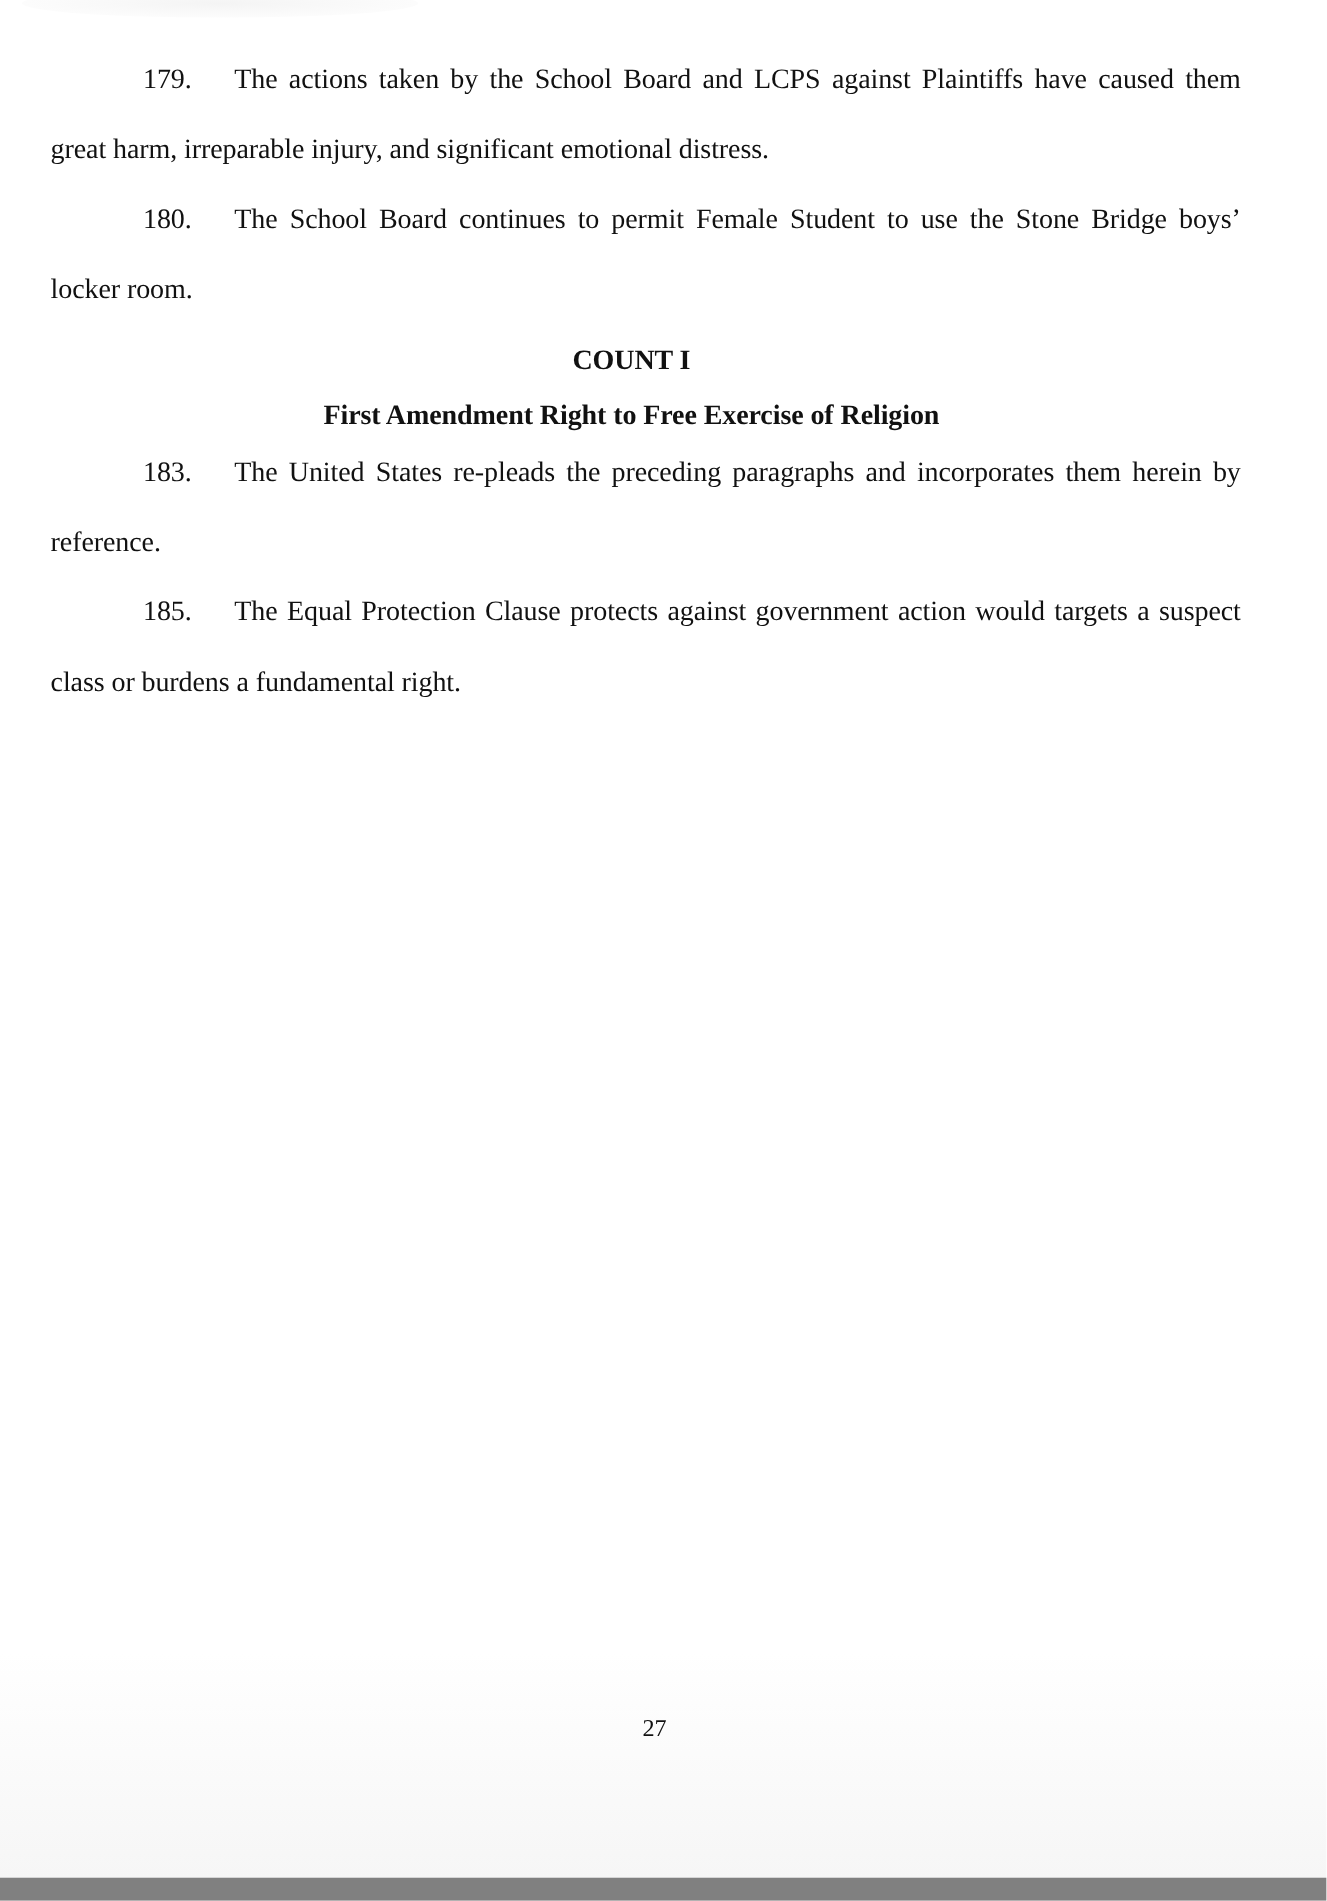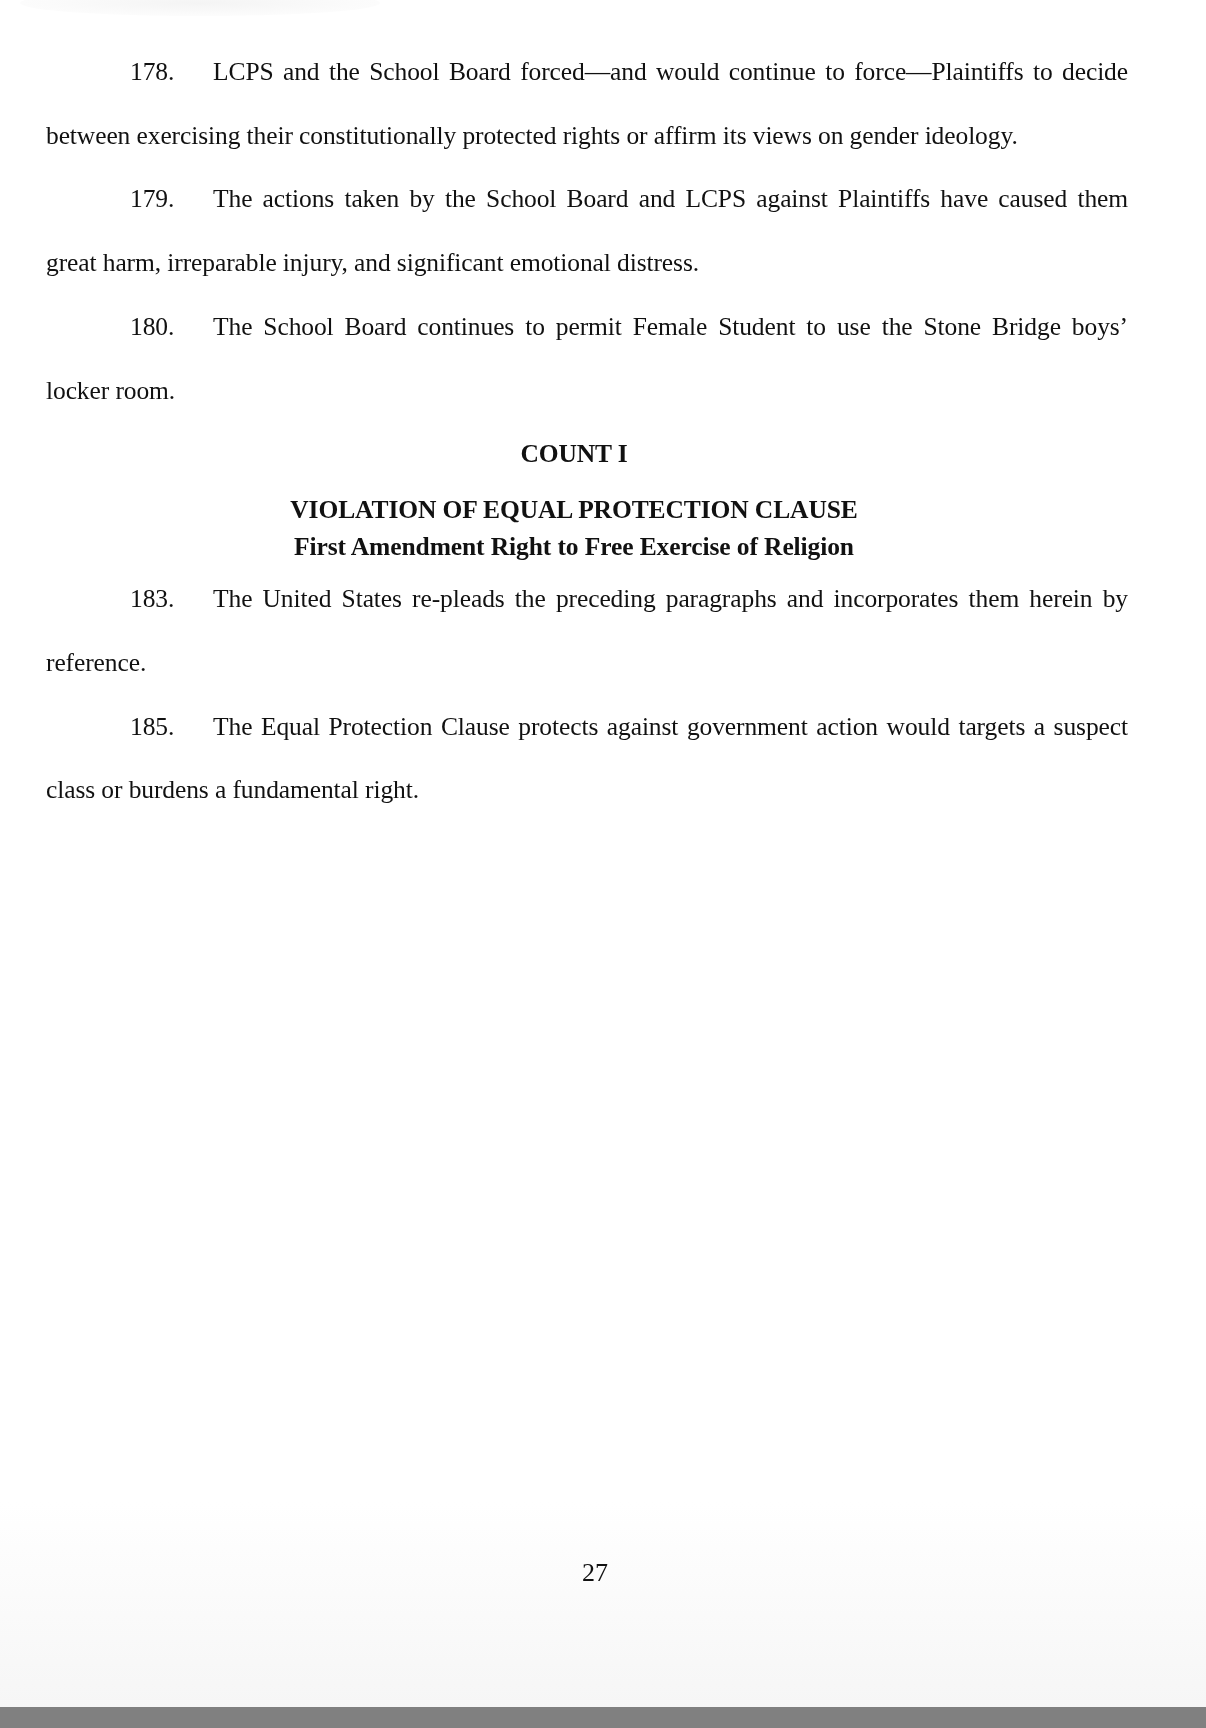--- a/index.html
+++ b/index.html
@@ -72,52 +72,50 @@
     .count-block {
       margin-top: 0;
       margin-bottom: 2px;
     }
     .page-number {
       position: absolute;
       left: 0;
       width: 1206px;
       top: 1558px;
       text-align: center;
-      font-size: 26px;
+      font-size: 22px;
       padding-right: 16px;
       box-sizing: border-box;
     }
     .bottom-bar {
       position: absolute;
       left: 0;
       top: 1707px;
       width: 1206px;
       height: 21px;
       background: #808080;
     }
   </style>
 </head>
 <body>
 
 <div class="page">
   <div class="top-fade"></div>
 
   <div class="content">
 
-    <p class="para"><span class="num">178.</span><span>LCPS and the School Board forced—and would continue to force—Plaintiffs to decide between exercising their constitutionally protected rights or affirm its views on gender ideology.</span></p>
 
     <p class="para"><span class="num">179.</span><span>The actions taken by the School Board and LCPS against Plaintiffs have caused them great harm, irreparable injury, and significant emotional distress.</span></p>
 
     <p class="para"><span class="num">180.</span><span>The School Board continues to permit Female Student to use the Stone Bridge boys’ locker room.</span></p>
 
 
 
     <div class="headings count-block">
       <p class="count-title">COUNT I</p>
-      <p class="count-sub" style="margin-top:6px;">VIOLATION OF EQUAL PROTECTION CLAUSE</p>
       <p class="count-sub">First Amendment Right to Free Exercise of Religion</p>
     </div>
 
     <p class="para"><span class="num">183.</span><span>The United States re-pleads the preceding paragraphs and incorporates them herein by reference.</span></p>
 
 
     <p class="para"><span class="num">185.</span><span>The Equal Protection Clause protects against government action would targets a suspect class or burdens a fundamental right.</span></p>
 
 
   </div>

